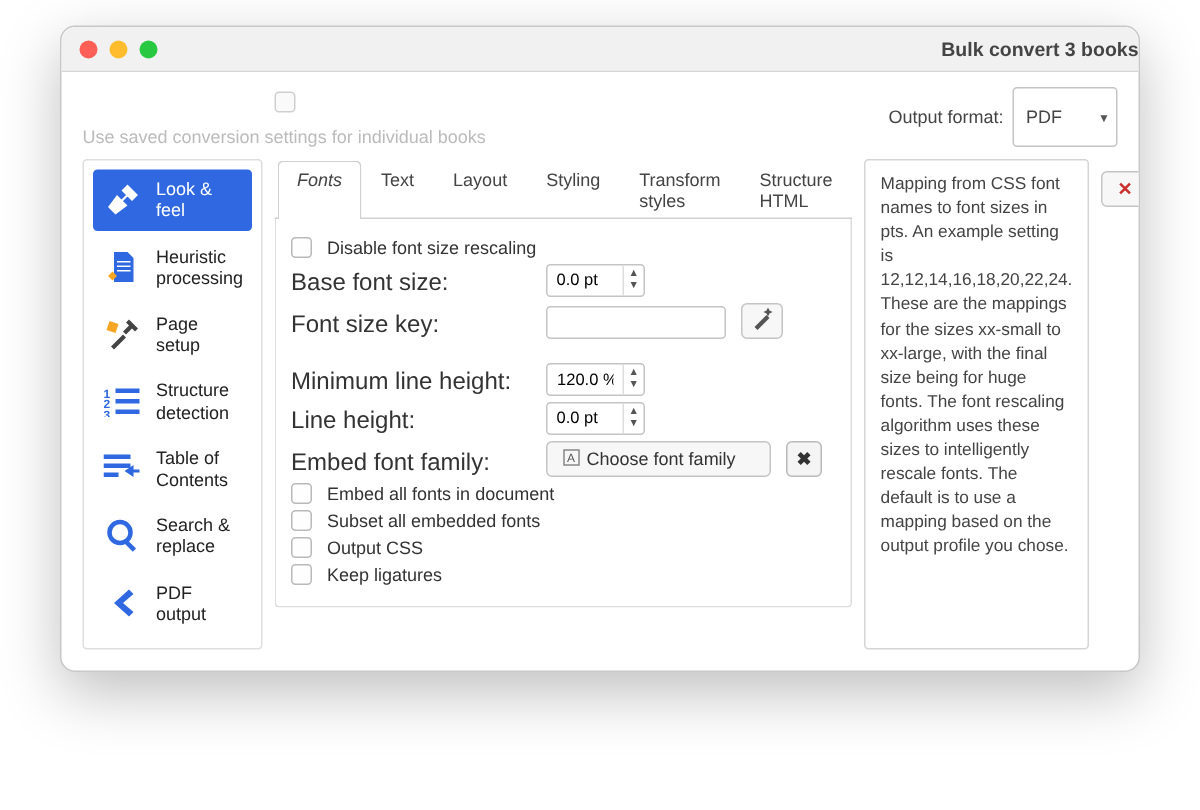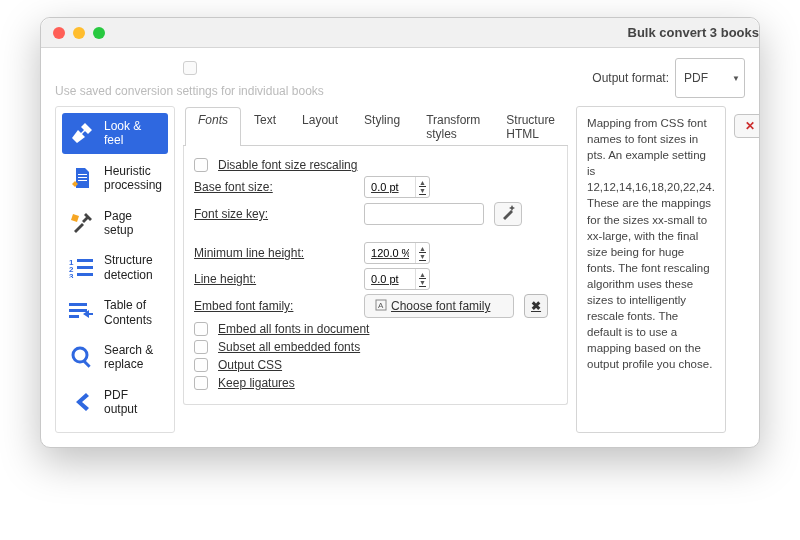--- a/index.html
+++ b/index.html
@@ -68,22 +68,22 @@
   .tab {
     padding:5px 12px; font-size:12px; color:#444; border:1px solid transparent;
     border-bottom:none; background:transparent; position:relative; top:1px;
     border-radius:4px 4px 0 0;
   }
   .tab.active { border-color:#d0d0d0; background:#fff; font-style:italic;}
   .form-area {
     border:1px solid #ddd; border-top:none; padding:8px 10px 10px 10px;
     border-radius:0 0 3px 3px;
   }
-  .frow { display:flex; align-items:center; gap:10px; margin:4px 0;text-decoration:underline; }
-  .frow label.fl { width:160px; font-size:12px; color:#333;}
+  .frow { display:flex; align-items:flex-end; gap:10px; margin:4px 0; }
+  .frow label.fl { width:160px; font-size:16px; color:#333;}
   input[type=checkbox].cb {
     appearance:none; width:14px; height:14px; border:1px solid #b9b9b9; border-radius:3px;
     background:#fefefe; margin:0;
   }
   .spin {
     display:inline-flex; align-items:center;
     border:1px solid #c4c4c4; border-radius:3px; background:#fff;
     height:22px;
   }
   .spin input {

